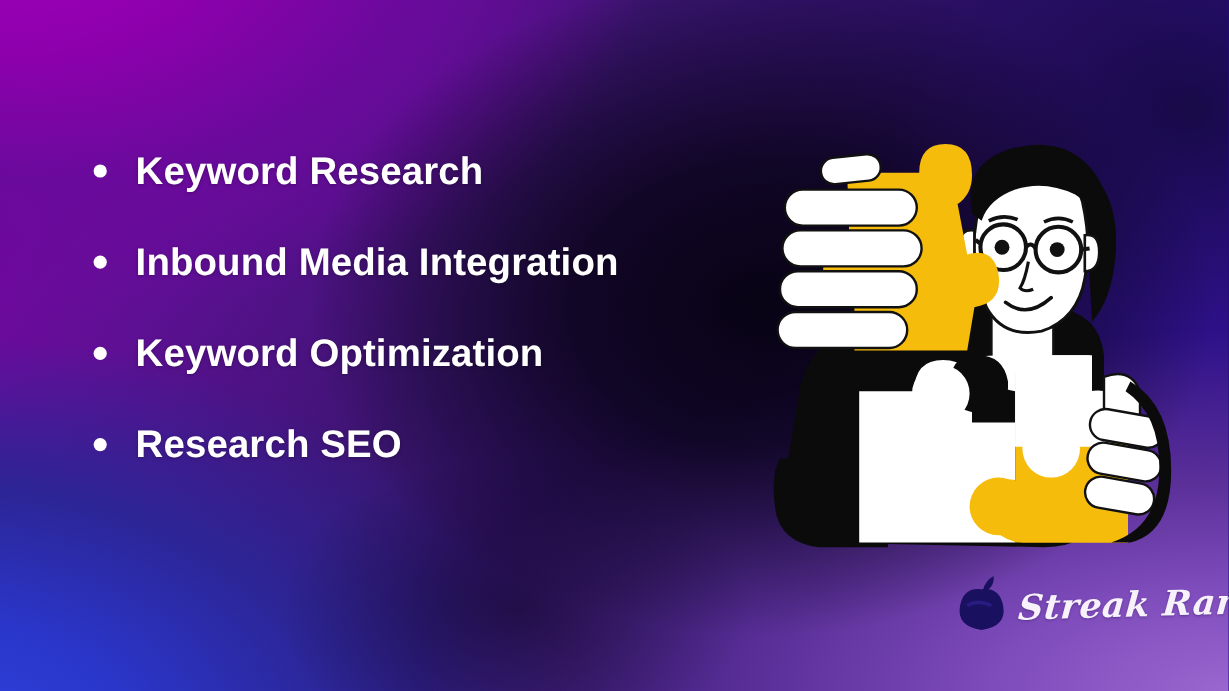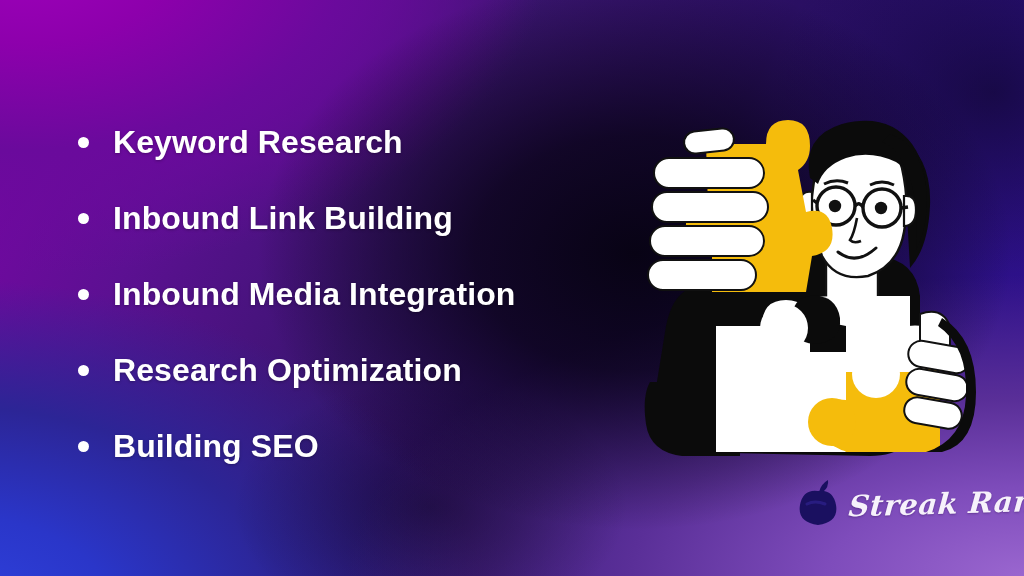--- a/index.html
+++ b/index.html
@@ -100,33 +100,29 @@
   <div class="bg-base"></div>
   <div class="bg-dark-band"></div>
 
   <ul class="bullet-list">
     <li class="bullet-row">
       <span class="bullet-dot"></span>
       <span class="bullet-text">Keyword Research</span>
     </li>
     <li class="bullet-row">
       <span class="bullet-dot"></span>
-      <span class="bullet-text">Inbound Link Building</span>
-    </li>
-    <li class="bullet-row">
-      <span class="bullet-dot"></span>
       <span class="bullet-text">Inbound Media Integration</span>
     </li>
     <li class="bullet-row">
       <span class="bullet-dot"></span>
-      <span class="bullet-text">Research Optimization</span>
+      <span class="bullet-text">Keyword Optimization</span>
     </li>
     <li class="bullet-row">
       <span class="bullet-dot"></span>
-      <span class="bullet-text">Building SEO</span>
+      <span class="bullet-text">Research SEO</span>
     </li>
   </ul>
 
   <div class="illustration">
     <svg viewBox="0 0 360 370" xmlns="http://www.w3.org/2000/svg">
       <defs>
         <clipPath id="bodyClip">
           <path d="M58 118 Q40 118 40 152 L40 300 Q40 356 96 356 L270 356 Q306 356 306 316 L306 140 Q306 96 262 96 L110 96 Q58 96 58 118 Z"></path>
         </clipPath>
       </defs>

